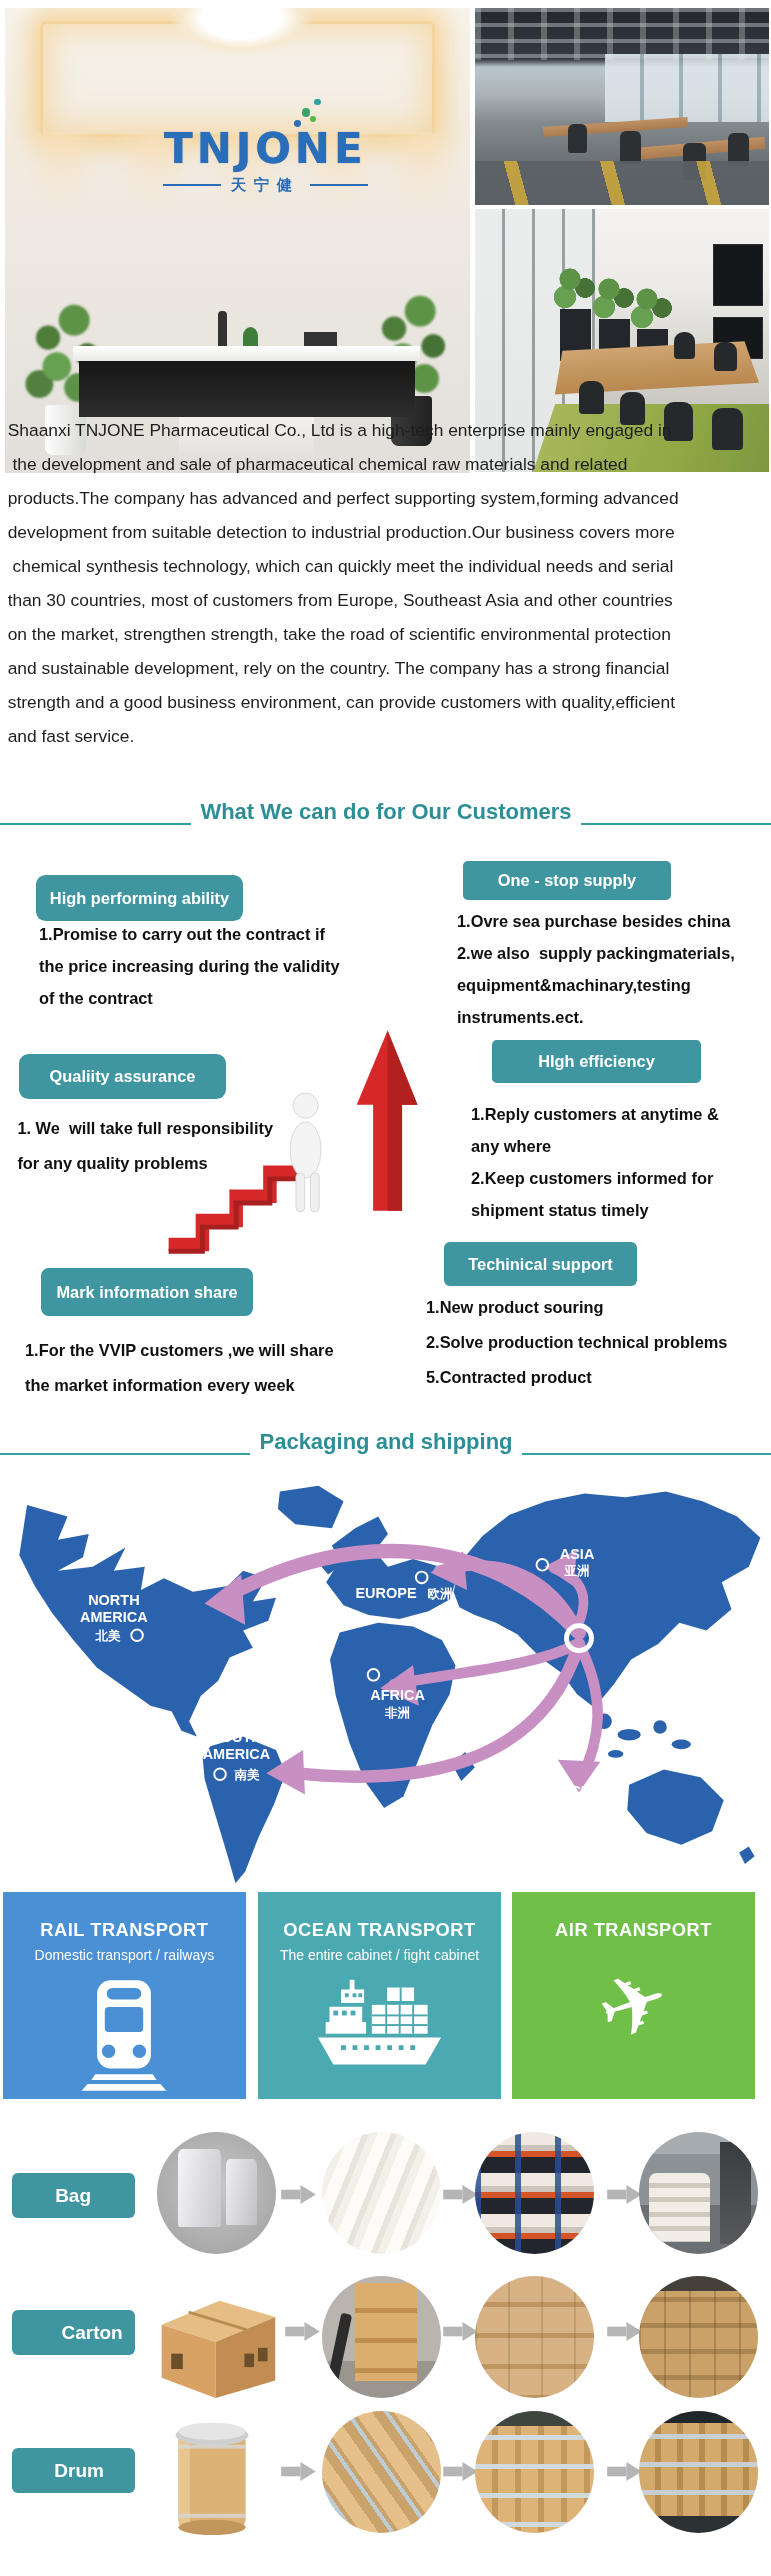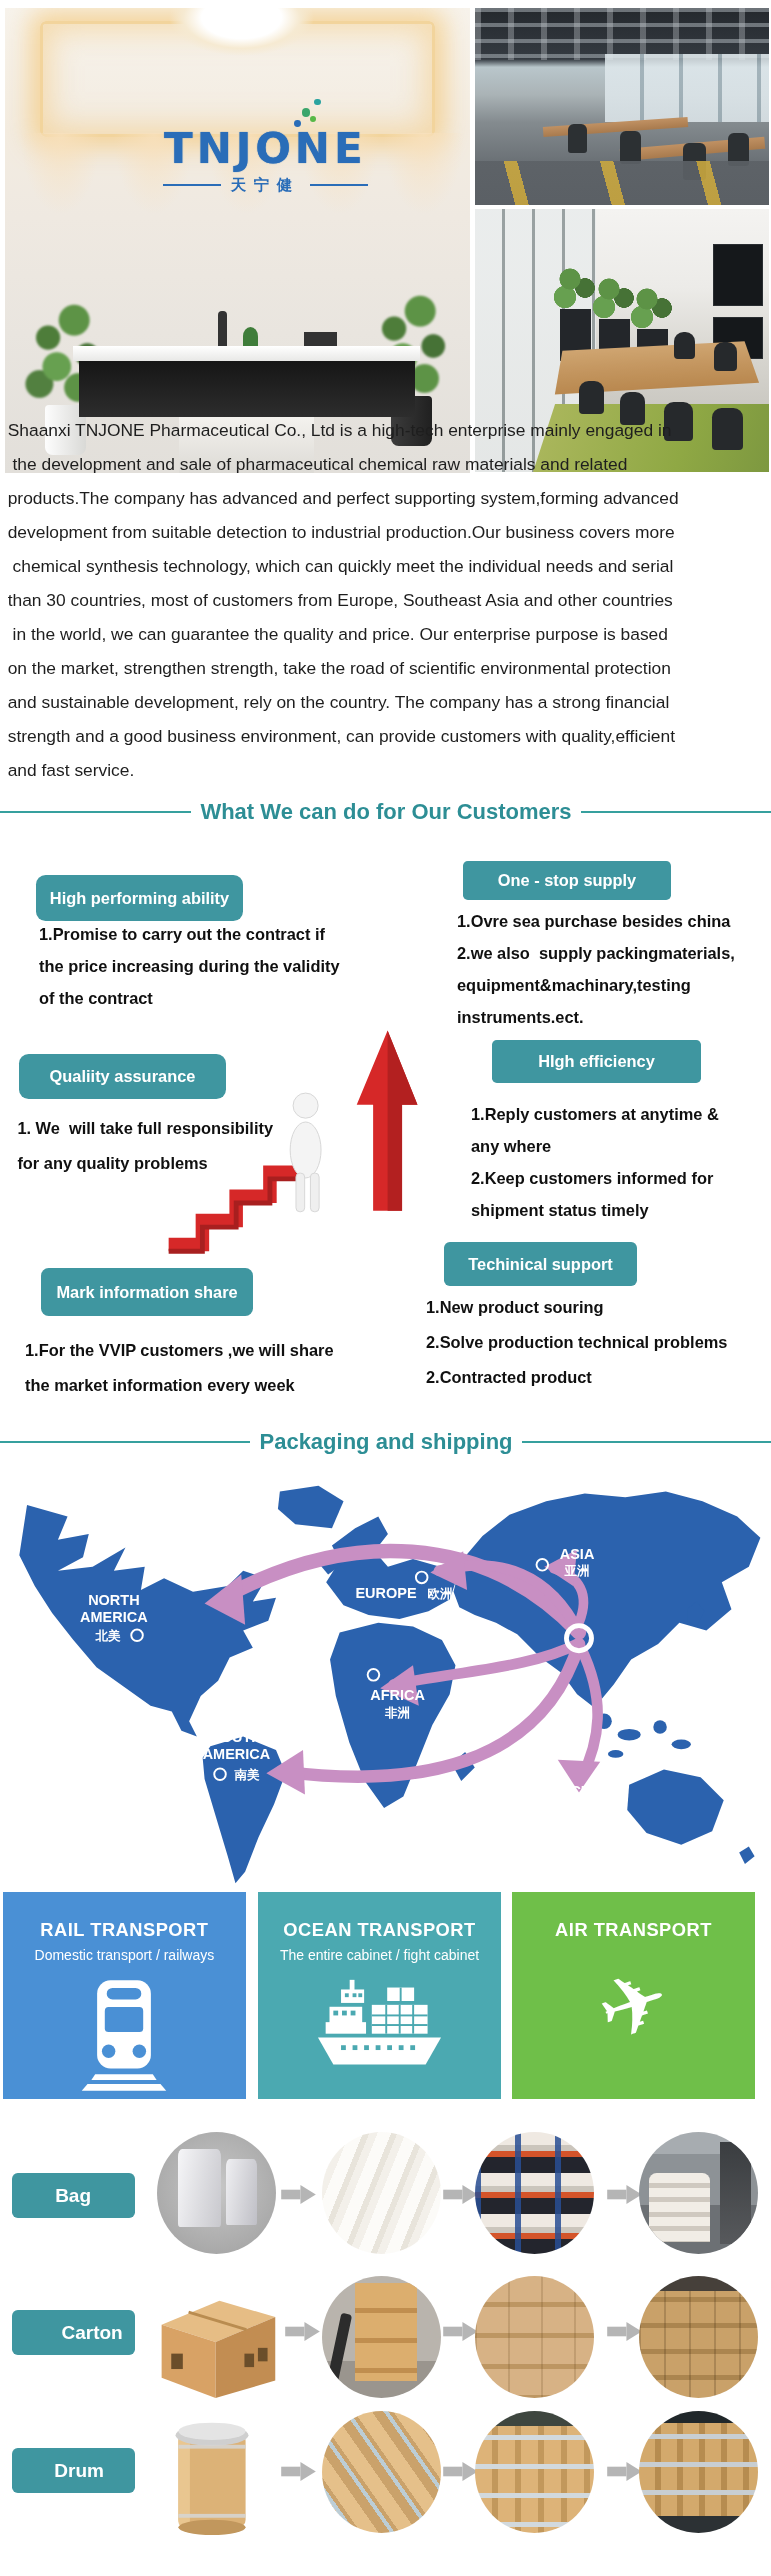--- a/index.html
+++ b/index.html
@@ -71,21 +71,21 @@
   .mt-chair { position:absolute; width:25px; height:33px; background:#26292c; border-radius:9.6px 9.6px 3.9px 3.9px; }
   .mt-carpet { position:absolute; left:58px; bottom:0; right:0; height:68px;
     background:linear-gradient(90deg,#a9b65b,#8fa844 60%,#7d9840); transform:skewX(-18deg); transform-origin:bottom; }
   .mt-tv { position:absolute; background:#15181b; border:1.9px solid #2a2e32; }
 
   
   .intro { position:absolute; left:7.7px; top:413px; width:758px; color:#1e1e1e; font-size:17.4px; }
   .iline { line-height:34px; white-space:pre; }
 
   
-  .sec-header { position:absolute; left:0; right:0; display:flex; align-items:center; gap:9.6px; }
+  .sec-header { position:absolute; left:0; right:0; display:flex; align-items:flex-end; gap:9.6px; }
   .sec-header .ln { flex:1; height:1.9px; background:#36a09e; }
   .sec-header .t { color:#2d8e95; font-weight:bold; font-size:22px; white-space:nowrap; }
 
   
   .chip { position:absolute; background:#3f96a0; color:#fff; font-weight:bold; font-size:16.4px;
     display:flex; align-items:center; justify-content:center; text-align:center; }
   .ftext { position:absolute; font-weight:bold; color:#101010; font-size:16.4px; }
   .ftext div { white-space:pre; }
   .lh33 div { line-height:32px; } .lh36 div { line-height:35px; }
 
@@ -227,21 +227,20 @@
     <div class="mt-chair" style="left:239px; top:133px; width:23px; height:29px;"></div>
   </div>
 
   <div class="intro">
     <div class="iline">Shaanxi TNJONE Pharmaceutical Co., Ltd is a high-tech enterprise mainly engaged in</div>
     <div class="iline"> the development and sale of pharmaceutical chemical raw materials and related</div>
     <div class="iline">products.The company has advanced and perfect supporting system,forming advanced</div>
     <div class="iline">development from suitable detection to industrial production.Our business covers more</div>
     <div class="iline"> chemical synthesis technology, which can quickly meet the individual needs and serial</div>
     <div class="iline">than 30 countries, most of customers from Europe, Southeast Asia and other countries</div>
-    <div class="iline"> in the world, we can guarantee the quality and price. Our enterprise purpose is based</div>
     <div class="iline">on the market, strengthen strength, take the road of scientific environmental protection</div>
     <div class="iline">and sustainable development, rely on the country. The company has a strong financial</div>
     <div class="iline">strength and a good business environment, can provide customers with quality,efficient</div>
     <div class="iline">and fast service.</div>
   </div>
 
   <div class="sec-header" style="top:799px;">
     <div class="ln"></div>
     <div class="t">What We can do for Our Customers</div>
     <div class="ln"></div>
@@ -279,21 +278,21 @@
   <div class="chip" style="left:41px; top:1268px; width:212px; height:48px; border-radius:7.7px;">Mark information share</div>
   <div class="ftext lh36" style="left:25px; top:1333px;">
     <div>1.For the VVIP customers ,we will share</div>
     <div>the market information every week</div>
   </div>
 
   <div class="chip" style="left:444px; top:1242px; width:193px; height:44px; border-radius:5.8px;">Techinical support</div>
   <div class="ftext lh36" style="left:426px; top:1290px;">
     <div>1.New product souring</div>
     <div>2.Solve production technical problems</div>
-    <div>2.Contracted product</div>
+    <div>5.Contracted product</div>
   </div>
 
   <svg class="abs" style="left:159px; top:1013px;" width="299" height="246" viewBox="0 0 310 255">
     <path d="M10,240 L45,240 L45,215 L80,215 L80,190 L115,190 L115,165 L150,165" stroke="#d62828" stroke-width="14" fill="none"></path>
     <path d="M10,247 L45,247 L45,222 L80,222 L80,197 L115,197 L115,172 L150,172" stroke="#a81f1f" stroke-width="5" fill="none"></path>
     <polygon points="205,95 237,18 268,95 252,95 252,205 222,205 222,95" fill="#d62828"></polygon>
     <polygon points="237,18 268,95 252,95 252,205 237,205 237,18" fill="#b32020"></polygon>
     <g>
       <circle cx="152" cy="96" r="13" fill="#f4f4f4" stroke="#d5d5d5"></circle>
       <ellipse cx="152" cy="142" rx="16" ry="29" fill="#f4f4f4" stroke="#d5d5d5"></ellipse>

